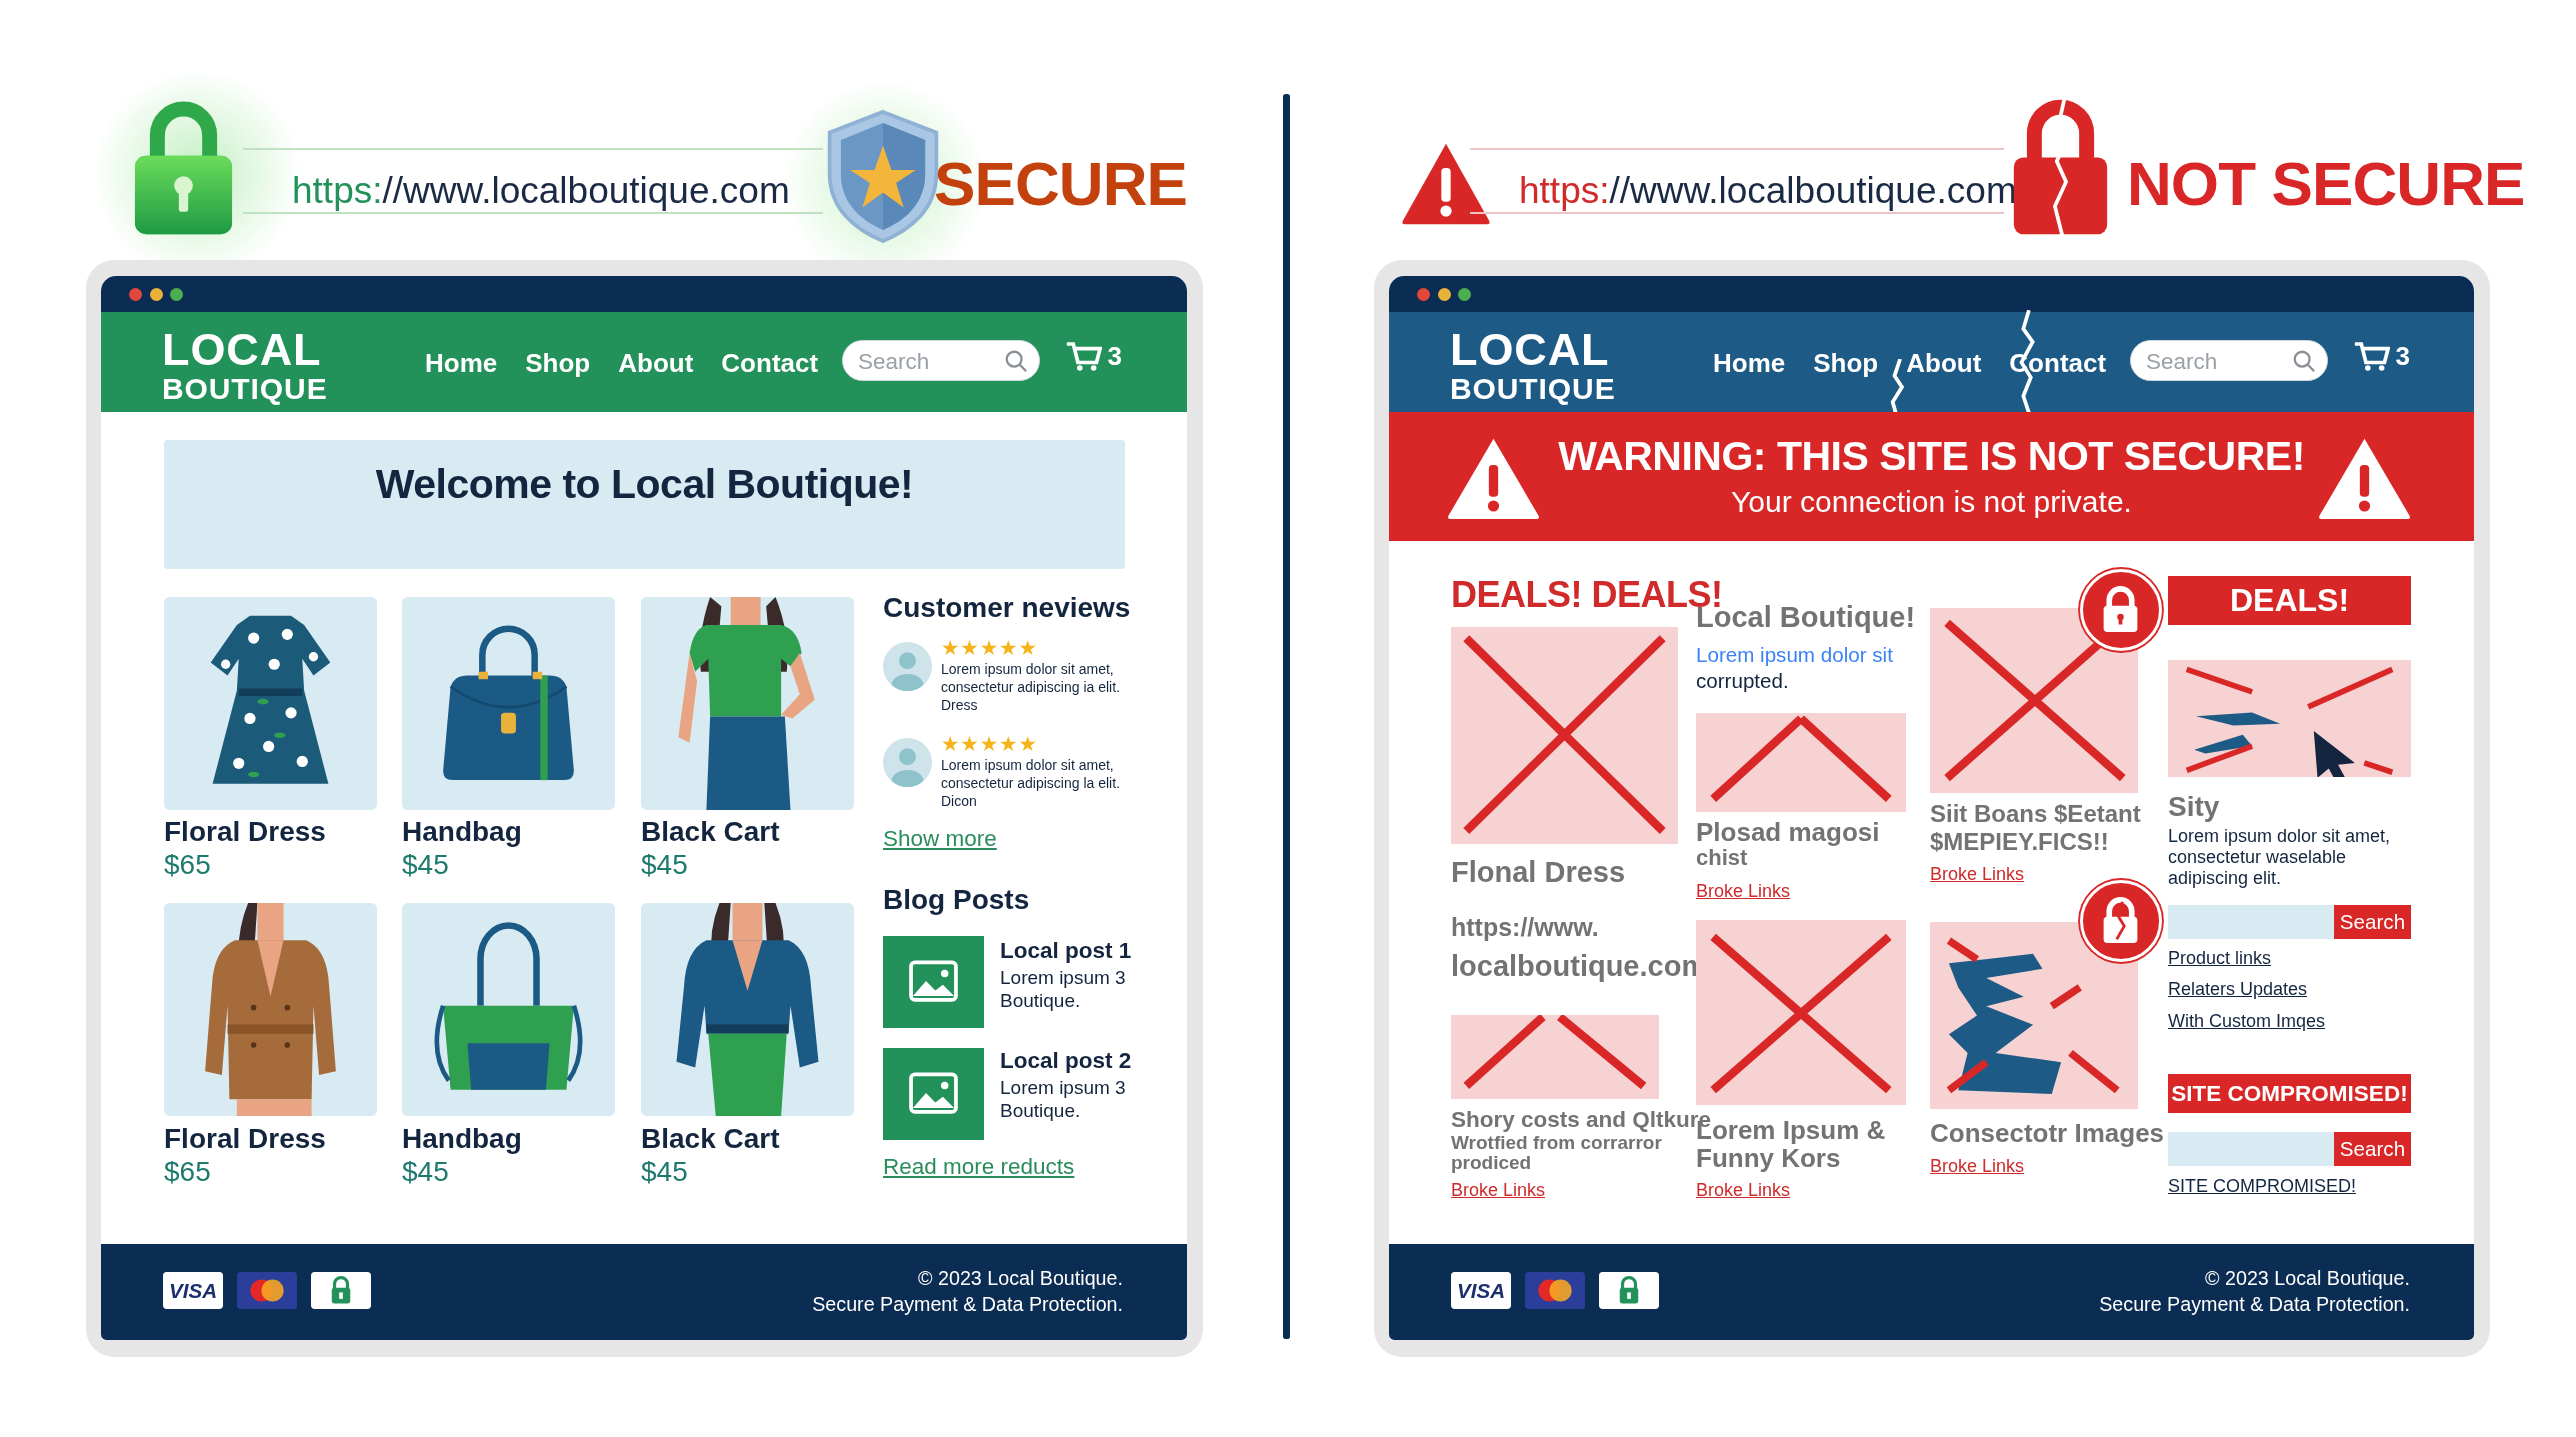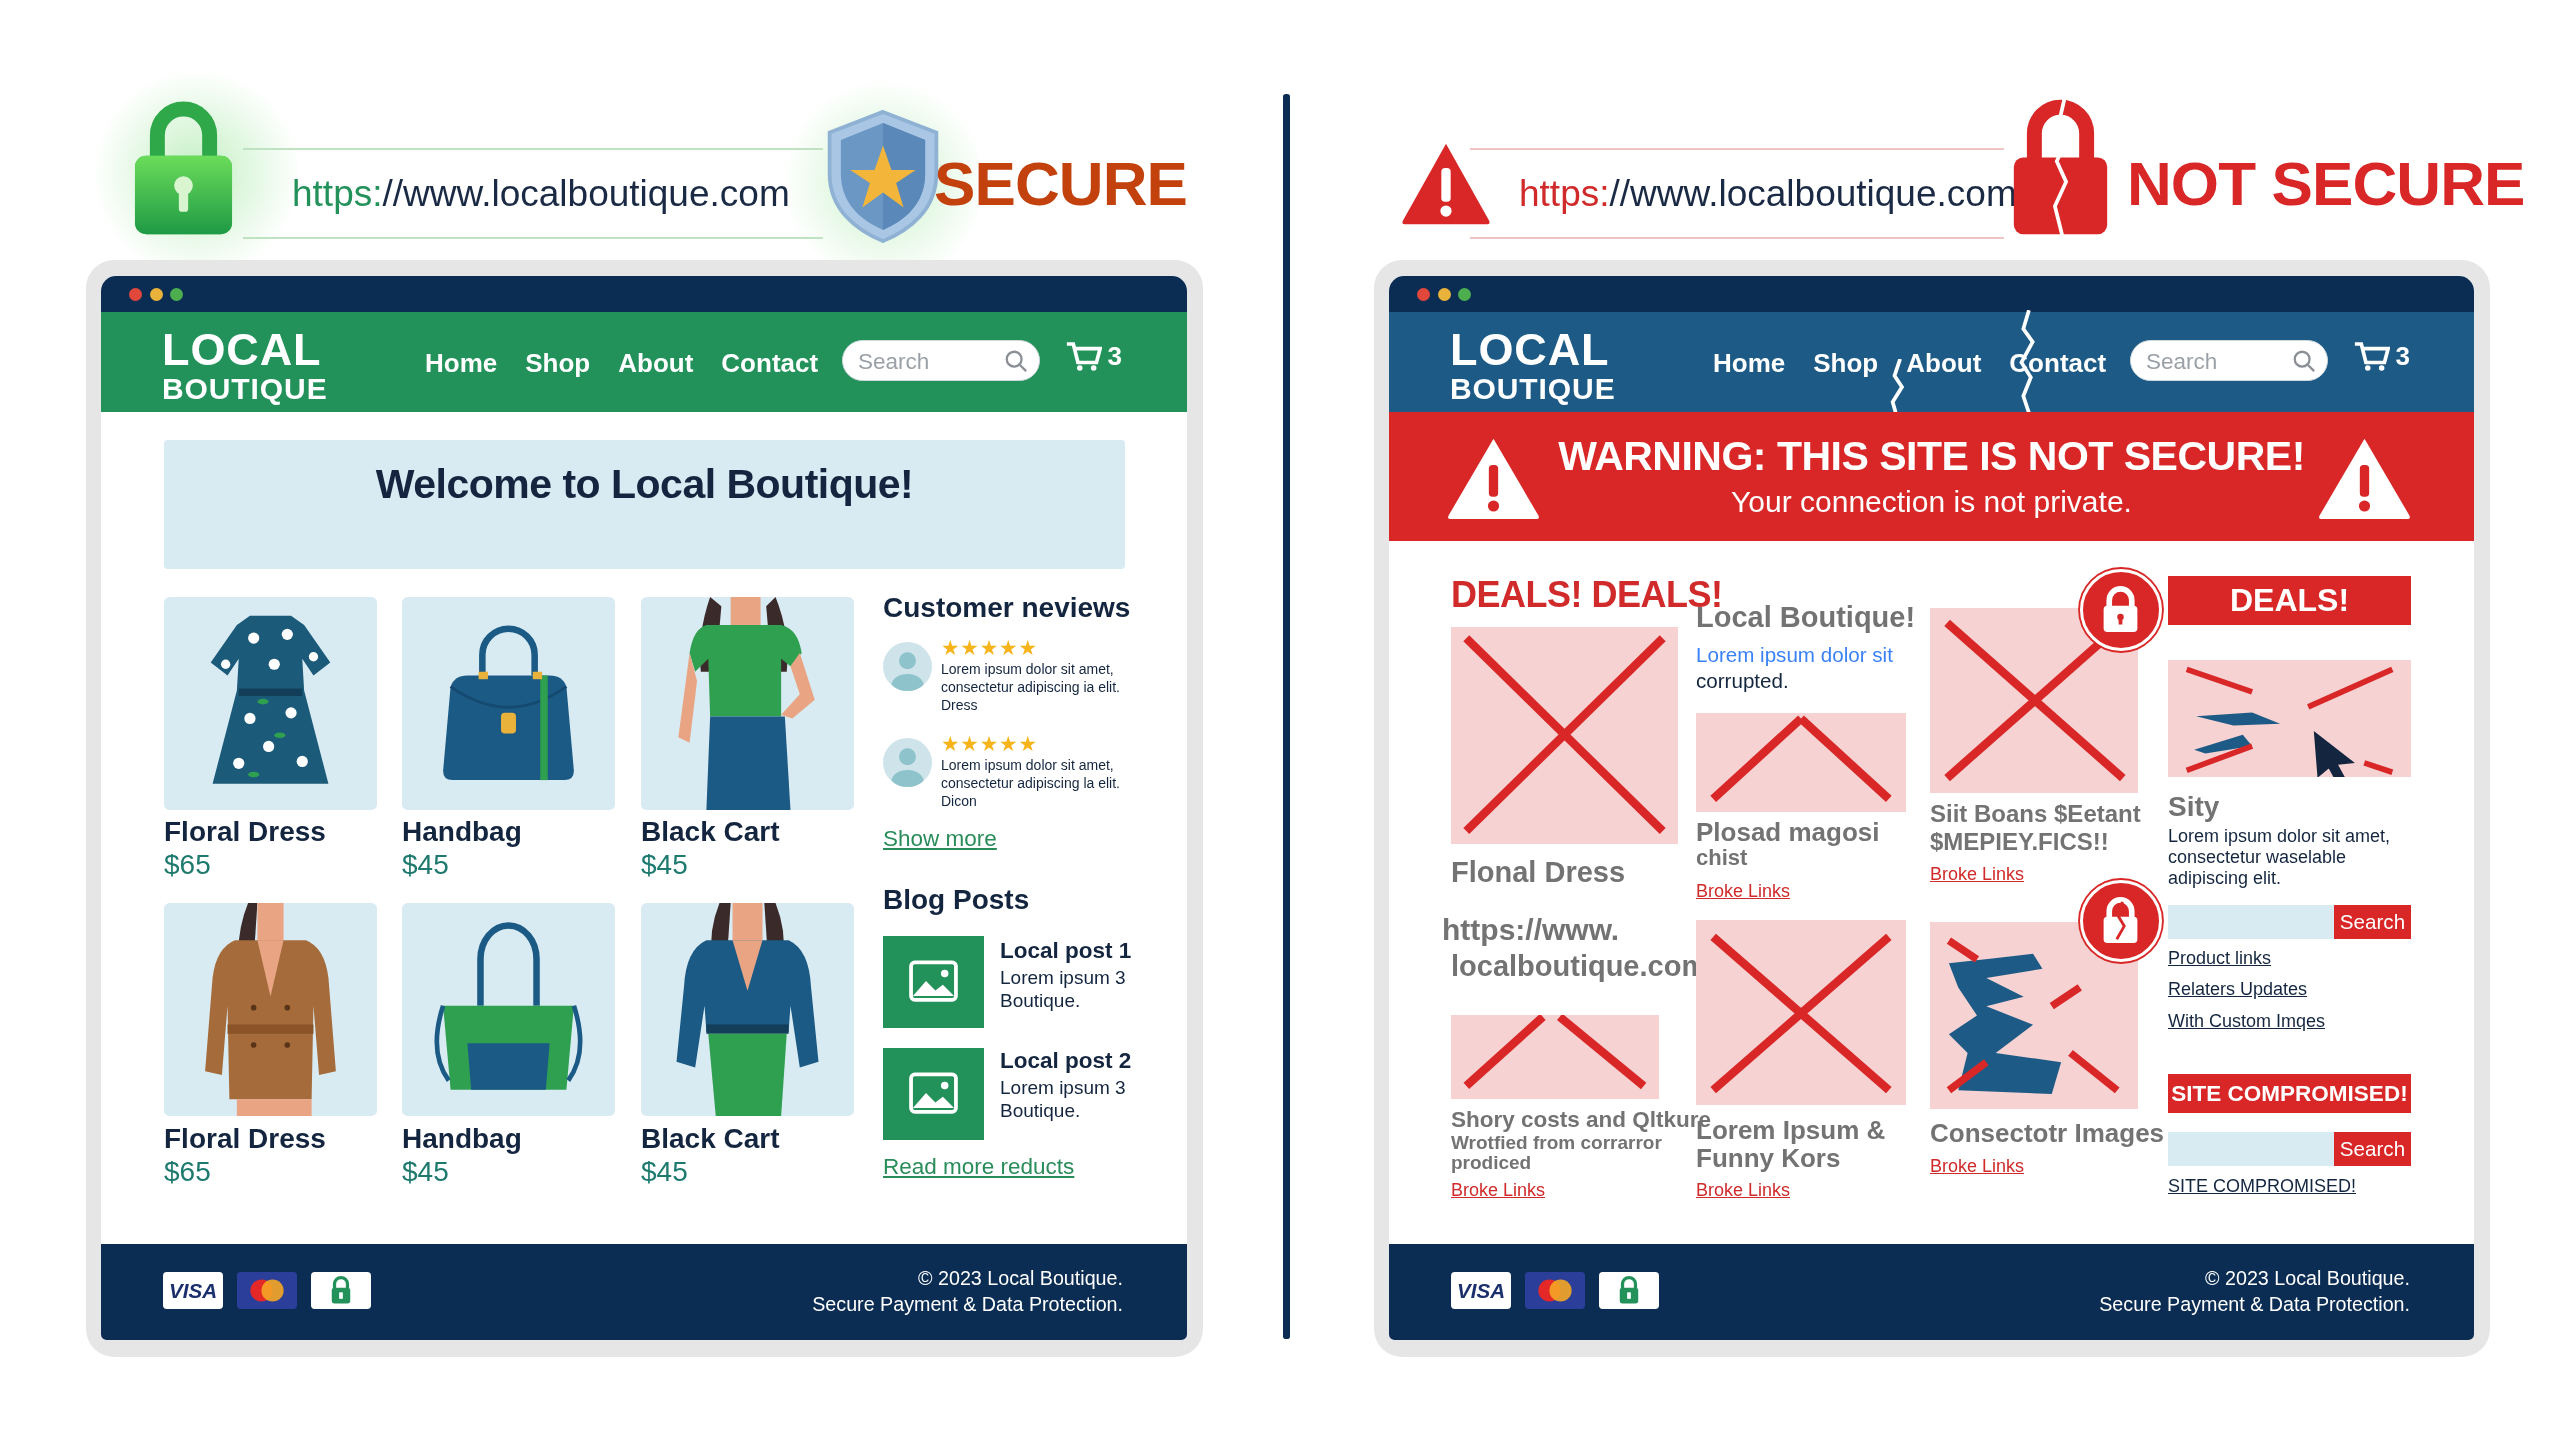--- a/index.html
+++ b/index.html
@@ -1,19 +1,19 @@
 <!DOCTYPE html>
 <html style="font-size:15px"><head>
 <meta charset="utf-8">
 <style>
 *{box-sizing:border-box;margin:0;padding:0}
 html,body{width:2576px;height:1438px;background:#fff;overflow:hidden;font-family:"Liberation Sans",sans-serif;color:#14263f}
 .abs{position:absolute}
 
-.urlbar{position:absolute;height:91px;border-top:2.8px solid;border-bottom:2.8px solid;display:flex;align-items:center}
+.urlbar{position:absolute;height:66px;border-top:2.8px solid;border-bottom:2.8px solid;display:flex;align-items:flex-end}
 .urltext{font-size:37px;color:#1b2a44}
 .seclabel{position:absolute;font-weight:bold;font-size:62px;letter-spacing:-0.9px}
 
 .frame{position:absolute;background:#e6e6e6;border-radius:28px}
 .browser{position:absolute;background:#fff;border-radius:15px 15px 5.6px 5.6px;overflow:hidden}
 .tabbar{position:absolute;left:0;right:0;top:0;height:36px;background:#0c2d53}
 .dot{position:absolute;top:12px;width:13px;height:13px;border-radius:50%}
 .siteheader{position:absolute;left:0;right:0;top:36px;height:100px}
 .logo{position:absolute;left:61px;top:15px;color:#fff;font-weight:bold;line-height:1}
 .logo .l1{font-size:45px;letter-spacing:0.9px;display:block}
@@ -381,21 +381,21 @@
     </div>
 
     <div class="redhead" style="left:62px;top:298px">DEALS! DEALS!</div>
     <div class="xbox" style="left:62px;top:351px;width:227px;height:217px">
       <svg width="227" height="217" viewBox="0 0 242 232">
           <line x1="16" y1="12" x2="226" y2="218" stroke="#d92727" stroke-width="9"></line>
           <line x1="226" y1="12" x2="16" y2="218" stroke="#d92727" stroke-width="9"></line>
         </svg>
     </div>
     <div class="dark" style="left:62px;top:580px;font-size:29px">Flonal Dress</div>
-    <div class="dark" style="left:53px;top:637px;font-size:30px">https://www.</div>
+    <div class="dark" style="left:62px;top:637px;font-size:25px">https://www.</div>
     <div class="dark" style="left:62px;top:674px;font-size:29px">localboutique.com</div>
     <div class="xbox" style="left:62px;top:739px;width:208px;height:84px">
       <svg width="208" height="84" viewBox="0 0 222 90">
           <line x1="16" y1="76" x2="98" y2="2" stroke="#d92727" stroke-width="9"></line>
           <line x1="116" y1="2" x2="206" y2="76" stroke="#d92727" stroke-width="9"></line>
         </svg>
     </div>
     <div class="dark" style="left:62px;top:831px;font-size:22.5px">Shory costs and Qltkure</div>
     <div class="dark" style="left:62px;top:856px;font-size:19px">Wrotfied from corrarror</div>
     <div class="dark" style="left:62px;top:876px;font-size:19px">prodiced</div>

